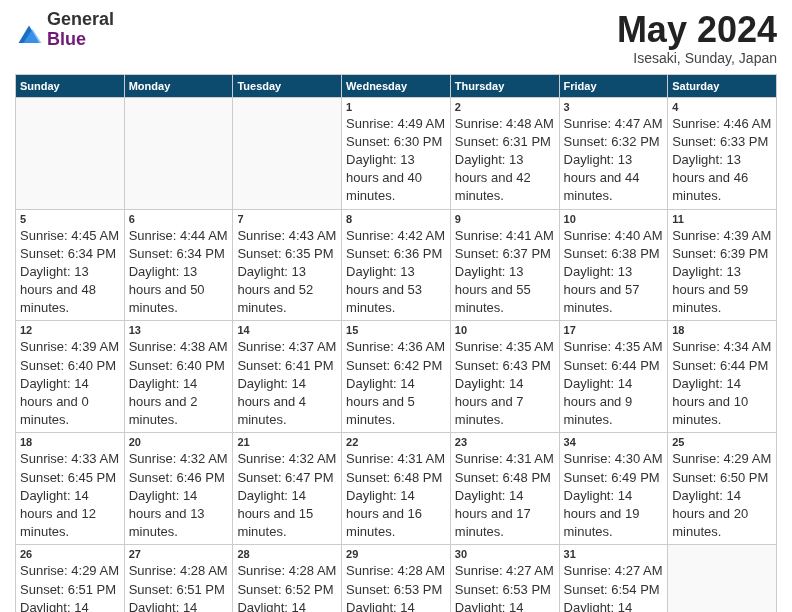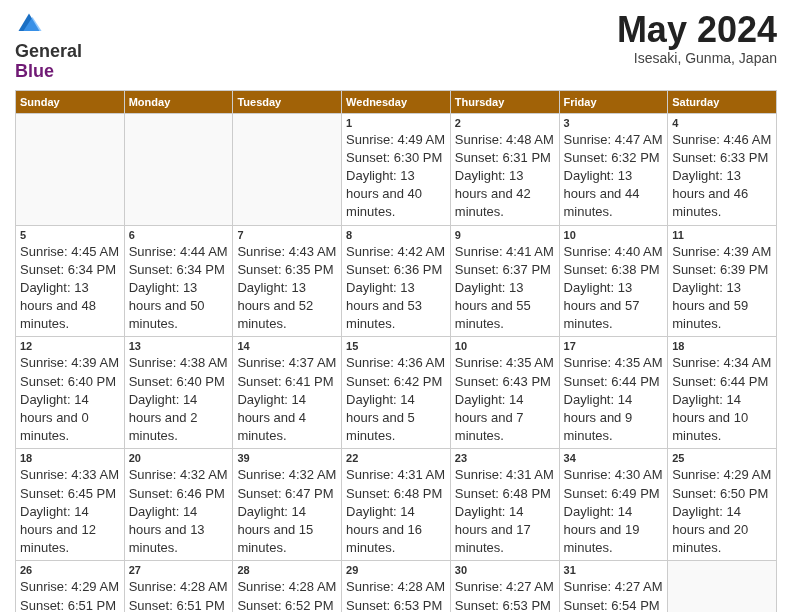--- a/index.html
+++ b/index.html
@@ -18,23 +18,22 @@
       padding: 10px 15px 10px 15px;
     }
     .header {
       display: flex;
       justify-content: space-between;
       align-items: flex-start;
       margin-bottom: 8px;
     }
     .logo {
       display: flex;
-      align-items: flex-start;
+      align-items: flex-end;
       gap: 4px;
-      flex-direction: column;
     }
     .logo-text {
       font-size: 18px;
       font-weight: bold;
       line-height: 1.1;
     }
     .logo-general { color: #333; }
     .logo-blue { color: #701a75; }
     .logo-icon {
       width: 28px;
@@ -53,21 +52,21 @@
       font-size: 14px;
       color: #444;
     }
     .calendar-table {
       width: 100%;
       border-collapse: collapse;
       flex: 1;
       table-layout: fixed;
     }
     .calendar-table th {
-      background-color: #a16207;
+      background-color: #0c4a6e;
       color: #fff;
       font-size: 11px;
       font-weight: bold;
       padding: 5px 4px;
       text-align: left;
       border: 1px solid #ccc;
     }
     .calendar-table td {
       border: 1px solid #ccc;
       vertical-align: top;
@@ -109,21 +108,21 @@
         <polygon points="20,5 35,30 5,30" fill="#1a6fc4"></polygon>
         <polygon points="25,10 38,30 12,30" fill="#4da6ff" opacity="0.6"></polygon>
       </svg>
       <div>
         <span class="logo-text logo-general">General</span><br>
         <span class="logo-text logo-blue">Blue</span>
       </div>
     </div>
     <div class="title-block">
       <div class="month-title">May 2024</div>
-      <div class="location">Isesaki, Gunma, Japan</div>
+      <div class="location">Isesaki, Sunday, Japan</div>
     </div>
   </div>
 
   <table class="calendar-table">
     <thead>
       <tr>
       <th>Sunday</th>
           <th>Monday</th>
           <th>Tuesday</th>
           <th>Wednesday</th>
@@ -217,21 +216,21 @@
         <tr>
           <td>
             <span class="day-num">18</span>
             <div class="day-info">Sunrise: 4:33 AM<br>Sunset: 6:45 PM<br>Daylight: 14 hours and 12 minutes.</div>
           </td>
           <td>
             <span class="day-num">20</span>
             <div class="day-info">Sunrise: 4:32 AM<br>Sunset: 6:46 PM<br>Daylight: 14 hours and 13 minutes.</div>
           </td>
           <td>
-            <span class="day-num">39</span>
+            <span class="day-num">21</span>
             <div class="day-info">Sunrise: 4:32 AM<br>Sunset: 6:47 PM<br>Daylight: 14 hours and 15 minutes.</div>
           </td>
           <td>
             <span class="day-num">22</span>
             <div class="day-info">Sunrise: 4:31 AM<br>Sunset: 6:48 PM<br>Daylight: 14 hours and 16 minutes.</div>
           </td>
           <td>
             <span class="day-num">23</span>
             <div class="day-info">Sunrise: 4:31 AM<br>Sunset: 6:48 PM<br>Daylight: 14 hours and 17 minutes.</div>
           </td>

